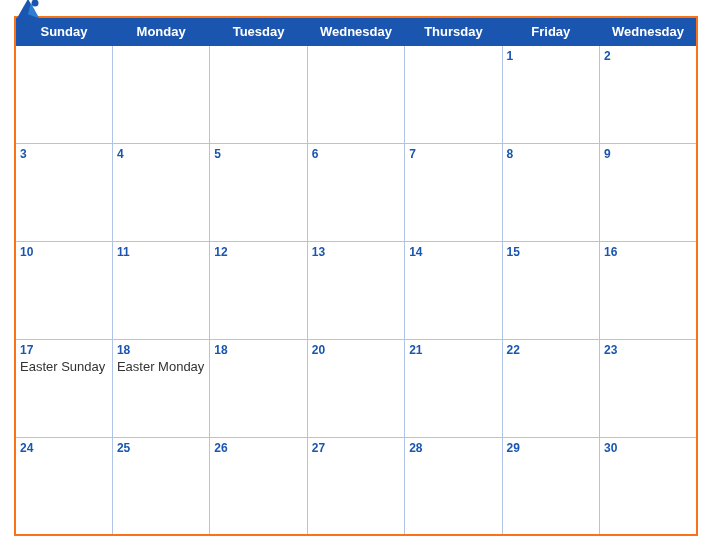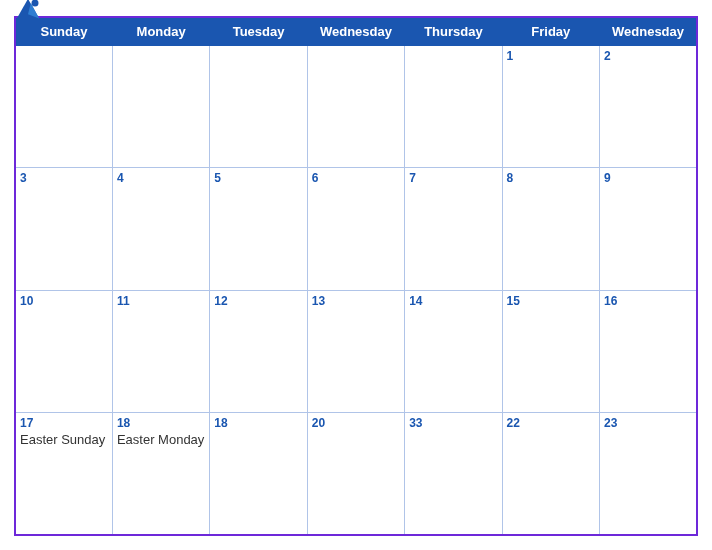--- a/index.html
+++ b/index.html
@@ -58,21 +58,21 @@
     .country {
       position: absolute;
       right: 0;
       font-size: 14px;
       color: #333;
     }
     .calendar-table {
       width: 100%;
       flex: 1;
       border-collapse: collapse;
-      border: 2px solid #6d28d9;
+      border: 2px solid #f97316;
     }
     .day-header {
       background-color: #1a56b0;
       color: white;
       text-align: center;
       padding: 6px 4px;
       font-size: 13px;
       font-weight: bold;
       border: 1px solid #1a56b0;
     }
@@ -203,24 +203,47 @@
             <span class="date-num">18</span>
             <span class="holiday-label">Easter Monday</span>
           </td>
           <td class="cal-cell">
             <span class="date-num">18</span>
           </td>
           <td class="cal-cell">
             <span class="date-num">20</span>
           </td>
           <td class="cal-cell">
-            <span class="date-num">33</span>
+            <span class="date-num">21</span>
           </td>
           <td class="cal-cell">
             <span class="date-num">22</span>
           </td>
           <td class="cal-cell">
             <span class="date-num">23</span>
+          </td>
+        </tr>
+        <tr>
+          <td class="cal-cell">
+            <span class="date-num">24</span>
+          </td>
+          <td class="cal-cell">
+            <span class="date-num">25</span>
+          </td>
+          <td class="cal-cell">
+            <span class="date-num">26</span>
+          </td>
+          <td class="cal-cell">
+            <span class="date-num">27</span>
+          </td>
+          <td class="cal-cell">
+            <span class="date-num">28</span>
+          </td>
+          <td class="cal-cell">
+            <span class="date-num">29</span>
+          </td>
+          <td class="cal-cell">
+            <span class="date-num">30</span>
           </td>
         </tr>
       </tbody>
   </table>
 </div>
 
 </body></html>

